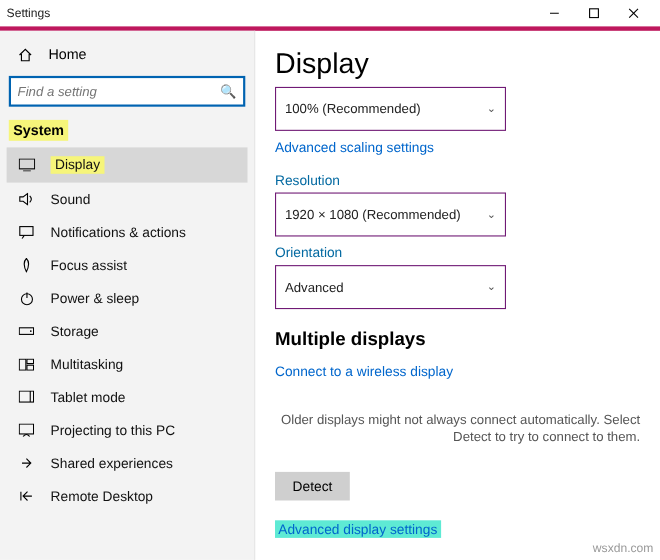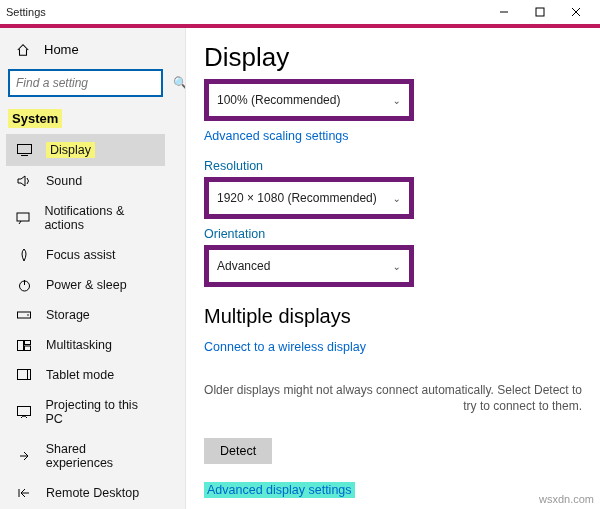--- a/index.html
+++ b/index.html
@@ -23,24 +23,24 @@
   .win-controls { margin-left: auto; display: flex; gap: 0; }
   .win-btn {
     width: 36px; height: 28px; display:flex; align-items:center; justify-content:center;
     font-size: 12px; color:#222;
   }
   .chrome {
     display: flex;
     height: calc(509px - 28px);
   }
   .sidebar {
-    width: 186px;
+    width: 232px;
     background: #f3f3f3;
     border-right: 1px solid #e6e6e6;
-    padding: 6px 20px 0 6px;
+    padding: 6px 6px 0 6px;
     overflow: hidden;
   }
   .home-btn {
     display:flex; align-items:center; gap: 14px;
     padding: 8px 10px;
     font-size: 13px;
     color:#000;
   }
   .searchbox {
     margin: 4px 2px 10px 2px;
@@ -76,33 +76,33 @@
   .nav .ic { width: 16px; display:inline-flex; justify-content:center; color:#333; }
   .content {
     flex: 1;
     padding: 14px 18px 8px 18px;
     overflow: hidden;
     position: relative;
   }
   h1 { font-size: 26px; font-weight: 400; margin-bottom: 6px; }
   .dropdown {
     width: 210px;
-    border: 5px solid #701a75;
+    border: 1px solid #701a75;
     height: 40px;
     display:flex; align-items:center; justify-content:space-between;
     padding: 16px 8px;
     font-size: 12px;
     color:#222;
     background:#fff;
   }
   .dropdown .chev { font-size: 10px; color:#555; }
   .link { color:#0066cc; font-size: 12.5px; display:inline-block; margin: 8px 0; }
   .link.hlpad { background:#5eead4; padding:1px 3px; }
   .flabel { font-size:12.5px; color:#0369a1; margin-top: 8px; margin-bottom: 4px; }
-  h2 { font-size: 20px; font-weight: 400; margin-top: 18px; margin-bottom: 4px; }
+  h2 { font-size: 17px; font-weight: 700; margin-top: 18px; margin-bottom: 4px; }
   .desc { font-size: 12px; color:#555; line-height: 1.35; margin: 20px 0; text-align: right; }
   .btn {
     display:inline-block;
     background:#cfcfcf;
     border: none;
     padding: 6px 16px;
     font-size: 12.5px;
     color:#000;
     margin-top: 4px;
   }

